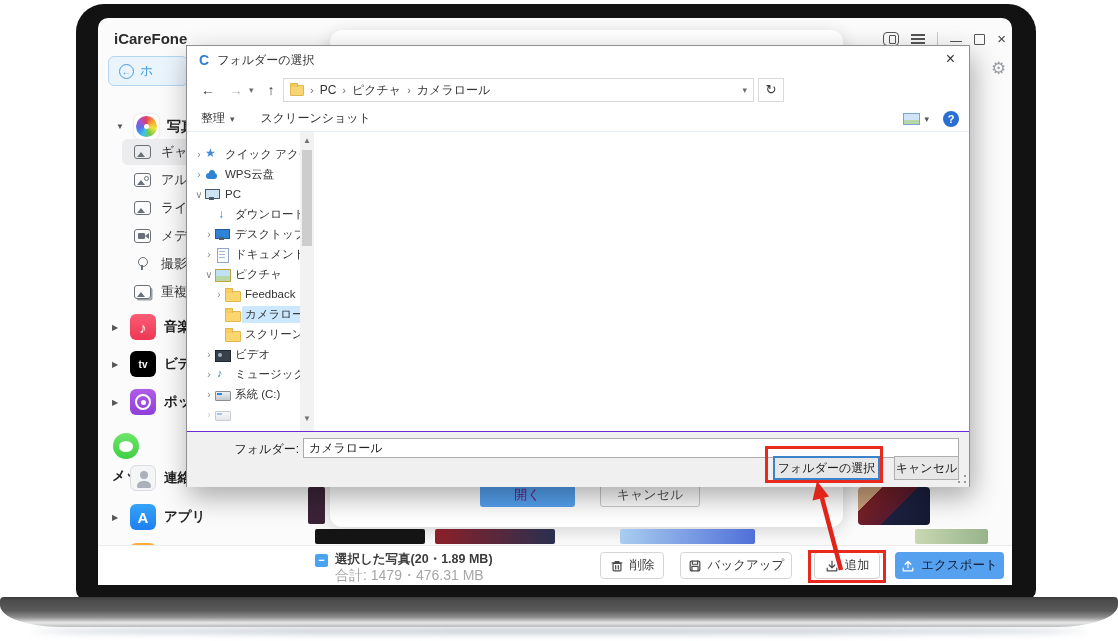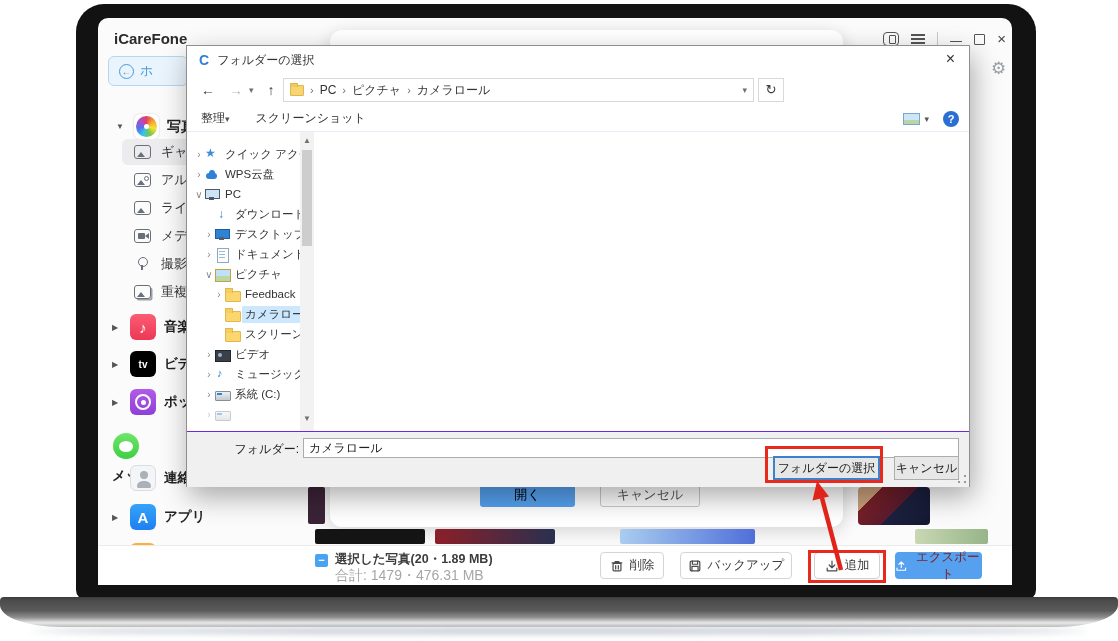--- a/index.html
+++ b/index.html
@@ -76,21 +76,21 @@
   .ai-books{background:linear-gradient(180deg,#ffb03a,#f8871f)}
   .ai-books::before{content:"";width:16px;height:11px;border-radius:2px 2px 3px 3px;
     background:linear-gradient(90deg,#fff 44%,#f8871f 44% 56%,#fff 56%)}
   .partial-orange{position:absolute;left:30px;top:556px;width:24px;height:24px;border-radius:6px;background:#ff9e3d}
 
   
   .inner-win{position:absolute;left:232px;top:12px;width:513px;height:497px;background:#fff;border-radius:12px;
     box-shadow:0 4px 18px rgba(0,0,0,.16)}
   .inner-close{position:absolute;right:14px;top:10px;font-size:17px;color:#3c3c3c}
   .btn-open{position:absolute;left:382px;top:465px;width:95px;height:24px;background:#55a1ef;border:none;
-    border-radius:3px;color:#000000;font-size:13px;font-family:inherit}
+    border-radius:3px;color:#701a75;font-size:13px;font-family:inherit}
   .btn-cancel-inner{position:absolute;left:502px;top:465px;width:100px;height:24px;background:#fdfdfd;
     border:1px solid #c8c8c8;border-radius:3px;color:#555;font-size:13px;font-family:inherit}
   .ph{position:absolute;border-radius:2px}
   .ph-0{left:210px;top:469px;width:17px;height:37px}
   .ph-1{left:760px;top:469px;width:72px;height:38px;border-radius:4px}
   .ph-2{left:217px;top:511px;width:110px;height:15px}
   .ph-3{left:337px;top:511px;width:120px;height:15px}
   .ph-4{left:522px;top:511px;width:135px;height:15px}
   .ph-5{left:817px;top:511px;width:73px;height:15px}
 
@@ -98,21 +98,21 @@
   .bottom-bar{position:absolute;left:0;top:527px;width:914px;height:40px;background:#fff;border-top:1px solid #ebebeb}
   .chk{position:absolute;left:217px;top:8px;width:13px;height:13px;background:#4aa3f0;border-radius:2px;
     color:#fff;font-size:11px;line-height:12px;text-align:center;font-weight:bold}
   .sel-text{position:absolute;left:237px;top:5px;font-size:12.5px;color:#3c3c3c;font-weight:bold}
   .total-text{position:absolute;left:237px;top:21px;font-size:14px;color:#a6a6a6}
   .bb-btn{position:absolute;top:6px;height:27px;border:1px solid #d5d5d5;border-radius:4px;background:#fff;
     display:flex;align-items:center;justify-content:center;gap:6px;font-size:12.5px;color:#3c3c3c;font-family:inherit}
   .bb-del{left:502px;width:64px}
   .bb-bak{left:582px;width:112px}
   .bb-add{left:716px;width:66px;border-color:#d0d0d0}
-  .bb-exp{left:797px;width:87px;background:#55a1ef;border:none;color:#7f1d1d}
+  .bb-exp{left:797px;width:109px;background:#55a1ef;border:none;color:#0f172a}
 
   
   .dialog{position:absolute;left:186px;top:45px;width:784px;height:442px;background:#fff;
     border:1px solid #8f8f8f;box-shadow:3px 10px 26px rgba(0,0,0,.33);font-size:12px}
   .dlg-title{position:absolute;left:0;top:0;width:100%;height:28px;background:#fff;display:flex;align-items:center}
   .dlg-logo{margin-left:12px;color:#2f7fd6;font-weight:bold;font-size:14px}
   .dlg-title-text{margin-left:8px;font-size:12px;color:#333}
   .dlg-close{position:absolute;right:14px;top:4px;font-size:16px;color:#333}
   .nav-row{position:absolute;left:0;top:30px;width:100%;height:28px;display:flex;align-items:center}
   .nav-ic{font-size:14px;color:#3c3c3c;margin-left:14px}
@@ -128,21 +128,21 @@
   .refresh-btn{position:absolute;left:571px;top:2px;width:26px;height:24px;border:1px solid #d9d9d9;background:#fff;
     font-size:13px;color:#3c3c3c;text-align:center;line-height:22px}
   .search-box{position:absolute;left:605px;top:2px;width:171px;height:24px;border:1px solid #d9d9d9;background:#fff;
     display:flex;align-items:center;padding:0 8px}
   .search-box input{border:none;outline:none;flex:1;font-size:11.5px;color:#333;font-family:inherit;min-width:0}
   .search-box input::placeholder{color:#9a9a9a}
   .mag{width:9px;height:9px;border:1.5px solid #555;border-radius:50%;position:relative;flex:0 0 9px}
   .mag::after{content:"";position:absolute;left:8px;top:7px;width:5px;height:1.5px;background:#555;transform:rotate(45deg)}
   .tool-row{position:absolute;left:0;top:60px;width:100%;height:26px;border-bottom:1px solid #e8eef5;
     display:flex;align-items:center;color:#333}
-  .tool-org{margin-left:14px;display:flex;align-items:center}
+  .tool-org{margin-left:14px;display:flex;gap:5px;align-items:center}
   .caret{font-size:9px;color:#555}
   .tool-new{margin-left:26px}
   .view-ic{margin-left:auto;display:flex;align-items:center;gap:4px}
   .view-thumb{width:17px;height:12px;border:1px solid #7aa5cf;background:linear-gradient(180deg,#cfe5f7 55%,#b7d7a8 55%)}
   .help-circ{width:16px;height:16px;border-radius:50%;background:#2a6fd2;color:#fff;font-size:11px;font-weight:bold;
     text-align:center;line-height:16px;margin:0 10px 0 14px}
   .dlg-body{position:absolute;left:0;top:86px;width:100%;height:299px;background:#fff}
   .tree{position:absolute;left:0;top:12px;width:113px;height:287px;overflow:hidden}
   .trow{display:flex;align-items:center;height:20px;font-size:11.5px;color:#333;white-space:nowrap}
   .trow .exp{width:12px;text-align:center;color:#8a8a8a;font-size:10px;flex:0 0 12px}

